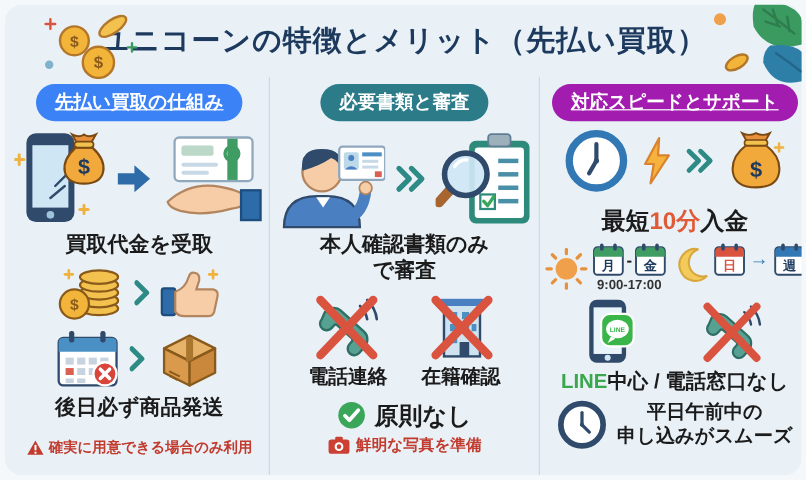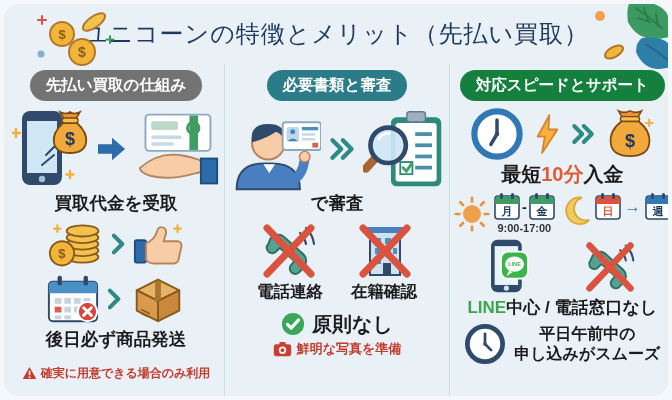--- a/index.html
+++ b/index.html
@@ -8,44 +8,44 @@
     background:#f5f8fa;
     font-family:"Liberation Sans","DejaVu Sans",sans-serif;
     position:relative;overflow:hidden;
   }
   .card{
     position:absolute;left:4px;top:4px;right:4px;bottom:4px;
     background:#e9f1f7;border-radius:14px;overflow:hidden;
   }
   
   .header{position:relative;height:60px;display:flex;align-items:center;justify-content:center;}
-  .title{font-size:24px;font-weight:normal;color:#1d3a5e;letter-spacing:1px;white-space:nowrap;}
+  .title{font-size:24px;font-weight:bold;color:#1d3a5e;letter-spacing:1px;white-space:nowrap;}
   .deco-left{position:absolute;left:30px;top:6px;}
   .deco-right{position:absolute;right:-6px;top:-4px;}
   
   .columns{display:flex;height:332px;padding:0 4px;}
   .col{flex:1;display:flex;flex-direction:column;align-items:center;padding:2px 4px 0 4px;}
   .col.divider{border-right:1px solid #c9dce8;}
   .pill{color:#fff;font-weight:bold;font-size:15.5px;padding:5px 16px;border-radius:18px;white-space:nowrap;margin-top:4px;}
-  .pill.blue{background:#737373;}
+  .pill.blue{background:#3b82f6;text-decoration:underline;}
   .pill.teal{background:#2b7b89;}
-  .pill.green{background:#15803d;}
+  .pill.green{background:#a21caf;text-decoration:underline;}
   .row{display:flex;align-items:center;justify-content:center;gap:8px;}
   .cap{font-size:17.5px;font-weight:bold;color:#1b1b1b;text-align:center;line-height:1.25;}
   .cap-sm{font-size:16px;font-weight:bold;color:#1b1b1b;text-align:center;line-height:1.25;}
   .lbl{font-size:16.5px;font-weight:bold;color:#1b1b1b;text-align:center;}
   .warn{display:flex;align-items:center;gap:4px;color:#c23b2e;font-size:12px;font-weight:bold;margin-top:14px;white-space:nowrap;}
   .note-red{display:flex;align-items:center;gap:5px;color:#c23b2e;font-size:13px;font-weight:bold;margin-top:2px;}
   .hl-orange{color:#e05a35;}
   .hl-green{color:#3aa64d;}
   .hours{font-size:11px;font-weight:bold;color:#333;text-align:center;margin-top:1px;}
   .mini-dash{font-weight:bold;color:#1b1b1b;font-size:14px;}
   .mini-arrow{font-weight:bold;color:#3178b5;font-size:16px;}
   .mt2{margin-top:2px}.mt4{margin-top:4px}.mt6{margin-top:6px}.mt8{margin-top:8px}
-  .deposit{font-size:20px;font-weight:bold;color:#1b1b1b;margin-top:0;}
+  .deposit{font-size:20px;font-weight:bold;color:#1b1b1b;margin-top:10px;}
   .linetext{font-size:17px;font-weight:bold;color:#1b1b1b;margin-top:2px;white-space:nowrap;}
   svg{display:block;}
 </style>
 </head>
 <body>
 
 <div class="card">
 
   <div class="header">
     <span class="deco-left">
@@ -241,20 +241,21 @@
             <polyline points="43,62 46.5,66 52,58" fill="none" stroke="#3aa65a" stroke-width="3" stroke-linecap="round" stroke-linejoin="round"></polyline>
             <rect x="56" y="60" width="18" height="4" fill="#4a8fa8"></rect>
             <line x1="13" y1="52" x2="3" y2="63" stroke="#a8652f" stroke-width="9" stroke-linecap="round"></line>
             <circle cx="27" cy="38" r="19" fill="#cfe7f5" fill-opacity="0.92" stroke="#2f4a6b" stroke-width="5"></circle>
             <path d="M17 31 q4 -6 11 -6" stroke="#fff" stroke-width="3" fill="none" stroke-linecap="round"></path>
           </svg>
         </span>
       </div>
 
       <div class="cap mt2">
+        <div>本人確認書類のみ</div>
         <div>で審査</div>
       </div>
 
       <div class="row mt6" style="gap:34px;">
         <span>
           <svg width="62" height="58" viewBox="0 0 62 58">
             <path d="M42 12 q5 5 6 11 M48 7 q7 7 8 16" stroke="#2f4a6b" stroke-width="2.2" fill="none" stroke-linecap="round"></path>
             <g transform="rotate(42 29 32)">
               <path d="M7 32 a9 10 0 0 1 9 -10 h26 a9 10 0 0 1 9 10 v6 a5.5 5.5 0 0 1 -11 0 v-3 a2 2 0 0 0 -2 -2 h-16 a2 2 0 0 0 -2 2 v3 a5.5 5.5 0 0 1 -11 0 z" fill="#57a193" stroke="#2e6e64" stroke-width="2"></path>
             </g>

